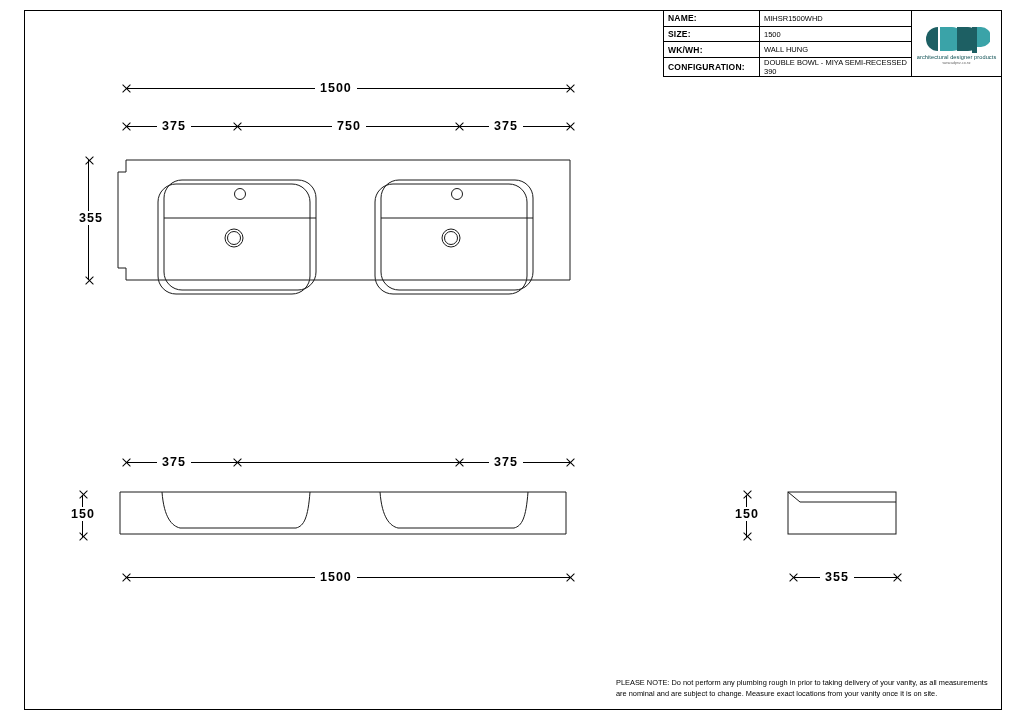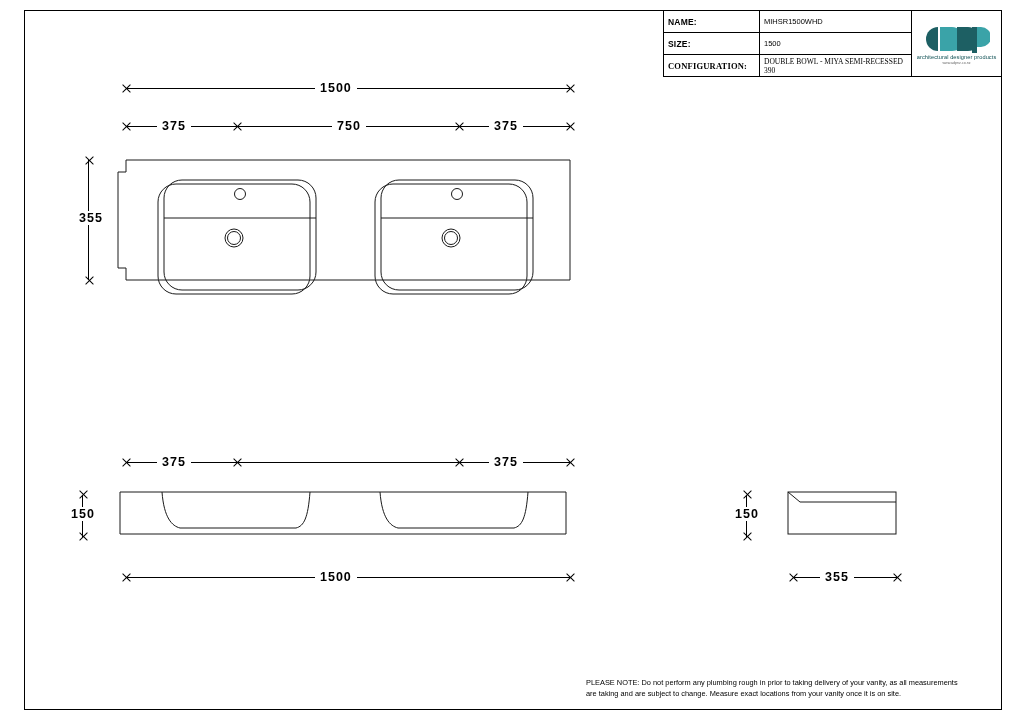--- a/index.html
+++ b/index.html
@@ -47,21 +47,21 @@
     display: flex;
     flex-direction: column;
   }
   .tb-row {
     flex: 1;
     display: flex;
     border-bottom: 1px solid #000;
     box-sizing: border-box;
     align-items: center;
   }
-  .tb-row:last-child { border-bottom: none; font-family: Liberation Serif, serif; }
+  .tb-row:last-child { border-bottom: none; }
   .tb-key {
     width: 95px;
     font-size: 8.5px;
     font-weight: bold;
     padding-left: 4px;
     letter-spacing: .2px;
     box-sizing: border-box;
   }
   .tb-val {
     flex: 1;
@@ -127,21 +127,21 @@
     height: 11px;
     background: #000;
     transform-origin: 50% 50%;
   }
   .tick:before { transform: rotate(45deg); }
   .tick:after  { transform: rotate(-45deg); }
 
   
   .note {
     position: absolute;
-    left: 586px;
+    left: 616px;
     top: 678px;
     width: 400px;
     font-size: 7.4px;
     line-height: 1.45;
     color: #000;
   }
 </style>
 </head>
 <body>
 
@@ -151,20 +151,24 @@
 
   <div class="titleblock">
     <div class="tb-fields">
       <div class="tb-row">
         <div class="tb-key">NAME:</div>
         <div class="tb-val">MIHSR1500WHD</div>
       </div>
       <div class="tb-row">
         <div class="tb-key">SIZE:</div>
         <div class="tb-val">1500</div>
+      </div>
+      <div class="tb-row">
+        <div class="tb-key">WK/WH:</div>
+        <div class="tb-val">WALL HUNG</div>
       </div>
       <div class="tb-row">
         <div class="tb-key">CONFIGURATION:</div>
         <div class="tb-val">DOUBLE BOWL - MIYA SEMI-RECESSED 390</div>
       </div>
     </div>
     <div class="tb-logo">
       <div class="logo-mark">
         <svg width="66" height="28" viewBox="0 0 66 28" xmlns="http://www.w3.org/2000/svg">
           <path d="M14 2 A12 12 0 1 0 14 26 L14 2 Z" fill="#1d5f63"></path>
@@ -275,16 +279,16 @@
 
   <div>
     <div class="dimline" style="left:793px; top:577px; width:104px; height:1px;"></div>
     <div class="tick" style="left:787px; top:572px;"></div>
     <div class="tick" style="left:891px; top:572px;"></div>
     <div class="dim-label" style="left:820px; top:570px;">355</div>
   </div>
 
   <div class="note">
     <div>PLEASE NOTE: Do not perform any plumbing rough in prior to taking delivery of your vanity, as all measurements</div>
-    <div>are taking and are subject to change. Measure exact locations from your vanity once it is on site.</div>
+    <div>are nominal and are subject to change. Measure exact locations from your vanity once it is on site.</div>
   </div>
 
 </div>
 
 </body></html>

